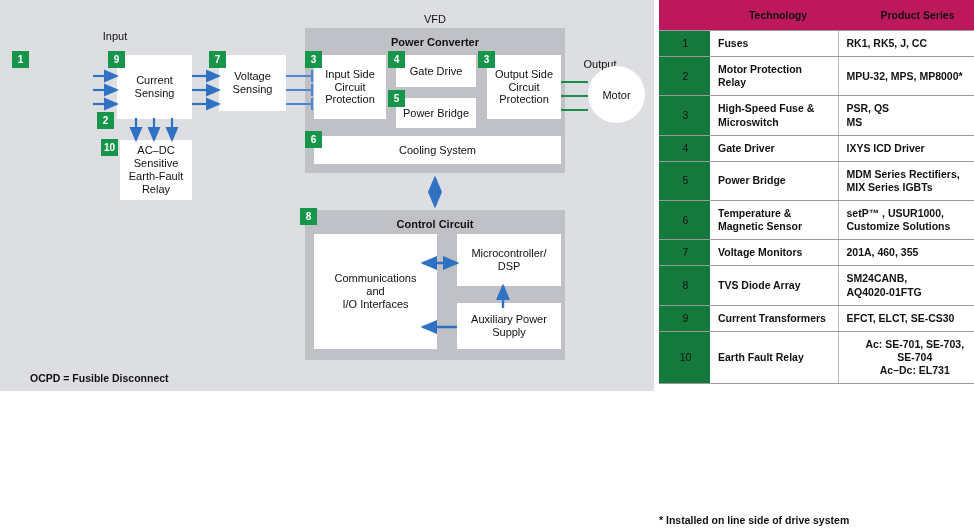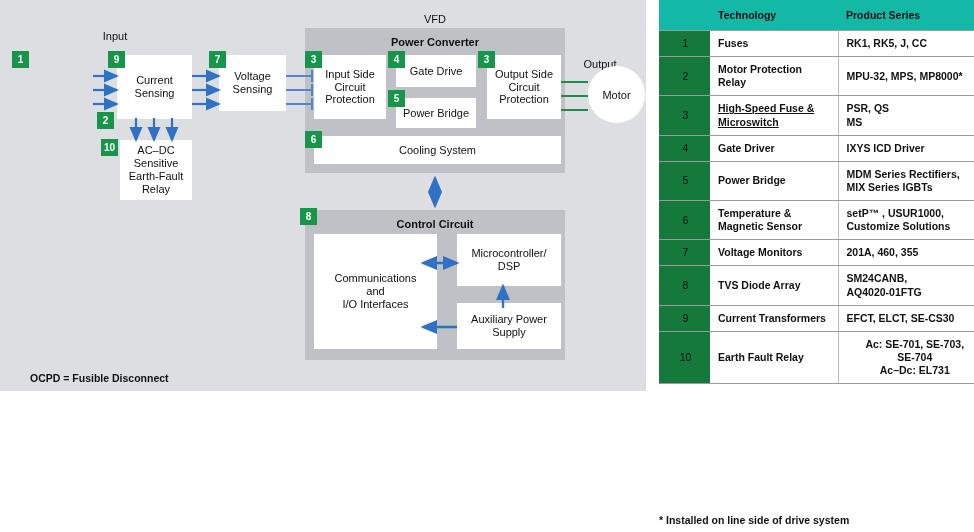--- a/index.html
+++ b/index.html
@@ -7,20 +7,21 @@
     width:974px;height:532px;position:relative;overflow:hidden;
     font-family:"Liberation Sans","DejaVu Sans",sans-serif;
     color:#1a1a1a;
     -webkit-font-smoothing:antialiased;
   }
 
   
   #diagram-panel{
     position:absolute;left:0;top:0;width:646px;height:391px;
     background:#dcdee2;
+    padding-left:8px;
   }
 
   .box{
     position:absolute;background:#ffffff;
     display:flex;align-items:center;justify-content:center;
     text-align:center;line-height:1.18;
     font-size:11px;color:#111;
   }
   .group{
     position:absolute;background:#bfc1c6;
@@ -58,22 +59,22 @@
 
   
   #table-panel{
     position:absolute;left:659px;top:0;width:306px;
   }
   table#tech-table{
     border-collapse:collapse;width:306px;table-layout:fixed;
     font-size:10.5px;
   }
   table#tech-table th{
-    background:#14b8a6;border:none;
-    font-size:10.5px;font-weight:bold;text-align:left;
+    background:#be185d;border:none;
+    font-size:10.5px;font-weight:bold;text-align:center;
     padding:6px 0 6px 8px;height:18px;color:#111;
   }
   th.th-spacer{width:43px;padding:0;}
   th.th-tech{width:120px;}
   th.th-prod{width:143px;border-left:1px solid #b9babd;}
 
   table#tech-table td{
     border-bottom:1px solid #9a9b9e;
     border-top:1px solid #9a9b9e;
     padding:6px 6px 6px 8px;vertical-align:middle;color:#111;
@@ -219,21 +220,21 @@
           <td class="tech-cell" style="white-space: pre-line;">Fuses</td>
           <td class="prod-cell" style="white-space: pre-line;">RK1, RK5, J, CC</td>
         </tr>
         <tr>
           <td class="num-cell">2</td>
           <td class="tech-cell" style="white-space: pre-line;">Motor Protection Relay</td>
           <td class="prod-cell" style="white-space: pre-line;">MPU-32, MPS, MP8000*</td>
         </tr>
         <tr>
           <td class="num-cell">3</td>
-          <td class="tech-cell" style="white-space: pre-line; text-decoration: underline;">High-Speed Fuse &amp;
+          <td class="tech-cell" style="white-space: pre-line;">High-Speed Fuse &amp;
 Microswitch</td>
           <td class="prod-cell" style="white-space: pre-line;">PSR, QS
 MS</td>
         </tr>
         <tr>
           <td class="num-cell">4</td>
           <td class="tech-cell" style="white-space: pre-line;">Gate Driver</td>
           <td class="prod-cell" style="white-space: pre-line;">IXYS ICD Driver</td>
         </tr>
         <tr>

